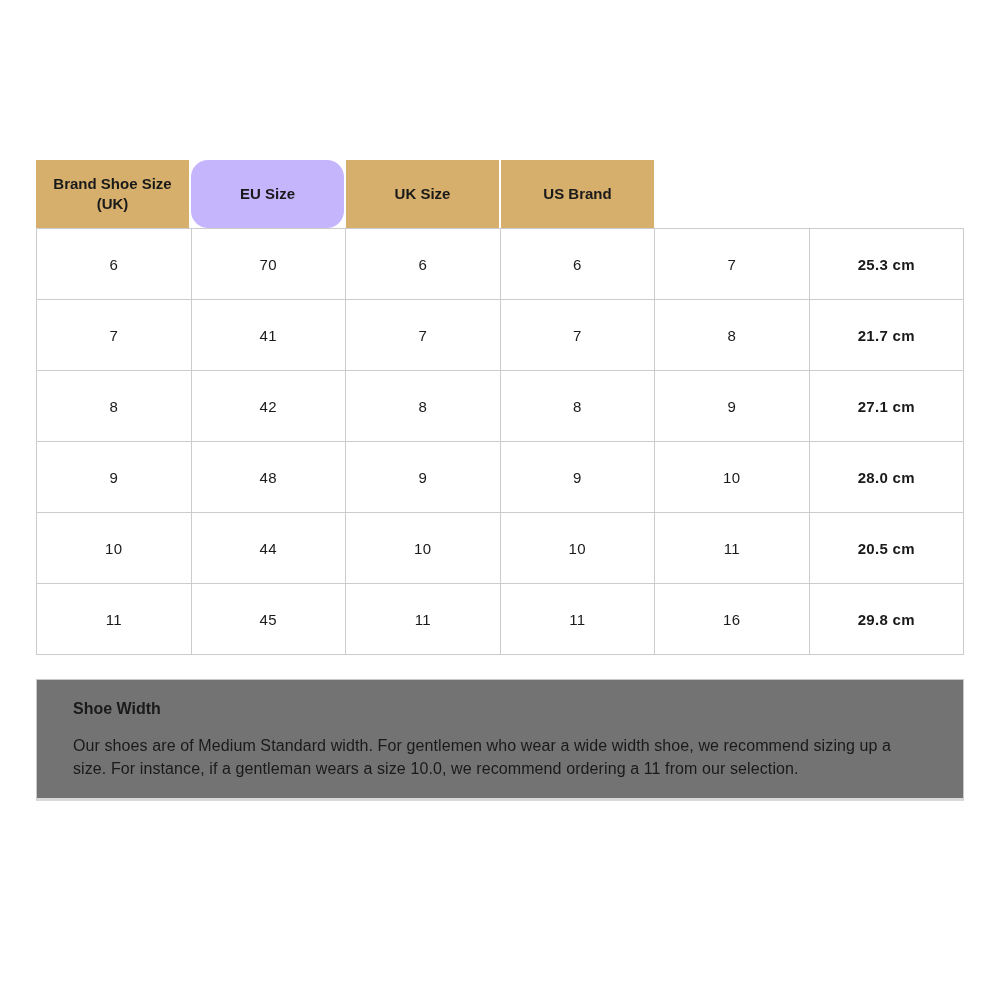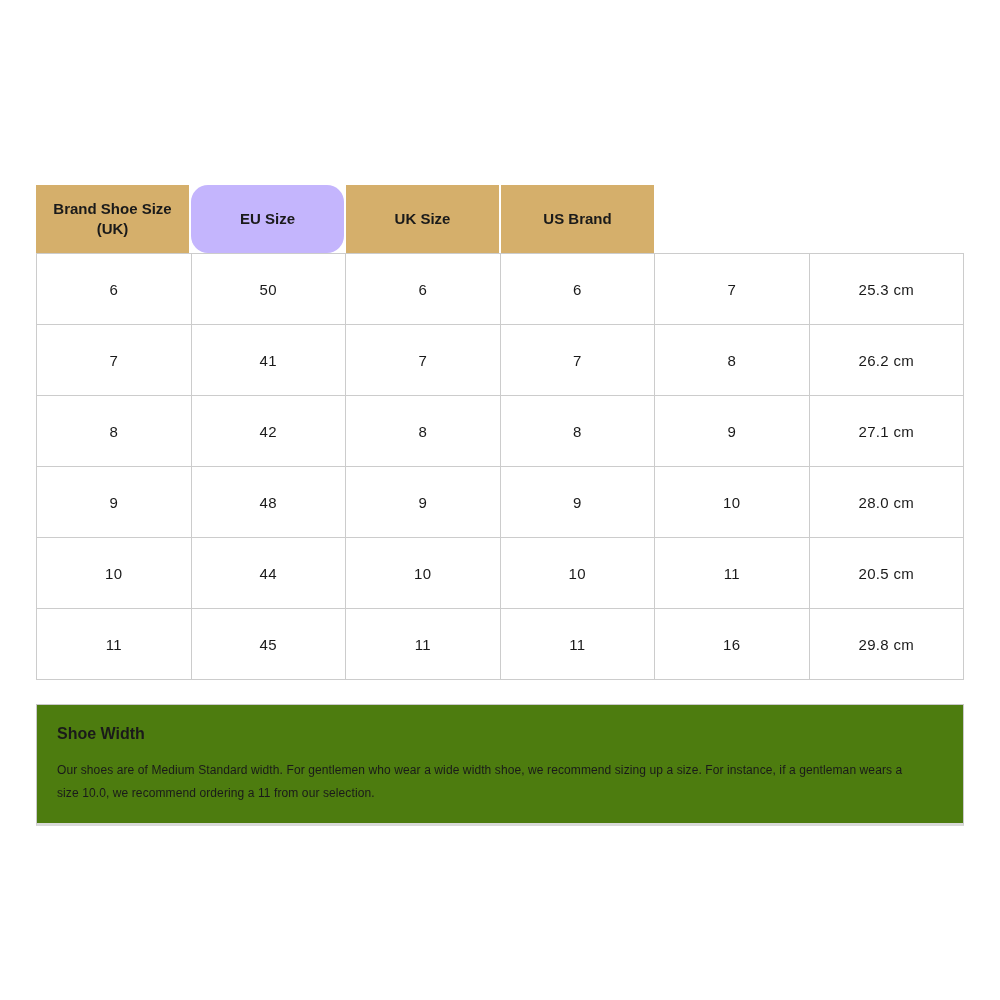--- a/index.html
+++ b/index.html
@@ -12,21 +12,21 @@
   .sheet {
     position: relative;
     width: 1000px;
     height: 1000px;
     background: #ffffff;
     overflow: hidden;
   }
   .content {
     position: absolute;
     left: 36px;
-    top: 185px;
+    top: 160px;
     width: 928px;
   }
   
   .hdr-row {
     display: grid;
     grid-template-columns: repeat(6, 1fr);
     gap: 2px;
     background: #ffffff;
   }
   .hc {
@@ -50,38 +50,38 @@
     table-layout: fixed;
   }
   table.body td {
     border: 1px solid #cccccc;
     height: 68px;
     text-align: center;
     vertical-align: middle;
     font-size: 15px;
     letter-spacing: 0.3px;
   }
-  table.body td.bold { font-weight: normal; border-radius: 17px; }
+  table.body td.bold { font-weight: bold; border-radius: 17px; }
   
   .note {
     margin-top: 24px;
     border: 1px solid #c9c9c9;
     border-bottom: 3px solid #d9d9d9;
     box-sizing: border-box;
-    padding: 20px 34px 18px 20px;
-    background: #4d7c0f;
+    padding: 20px 34px 18px 36px;
+    background: #737373;
   }
   .note-title {
     font-weight: bold;
     font-size: 16px;
     margin-bottom: 16px;
   }
   .note-body {
     margin: 0;
-    font-size: 12px;
+    font-size: 16px;
     line-height: 23px;
     letter-spacing: 0.1px;
     max-width: 866px;
   }
 </style>
 </head>
 <body>
 
 <div class="sheet">
   <div class="content">
@@ -98,33 +98,33 @@
         </div>
       <div class="hc dark">
           <span>US Brand</span>
         </div>
     </div>
 
     <table class="body">
       <tbody>
         <tr>
           <td>6</td>
-          <td>50</td>
+          <td>70</td>
           <td>6</td>
           <td>6</td>
           <td>7</td>
           <td class="bold">25.3 cm</td>
         </tr>
         <tr>
           <td>7</td>
           <td>41</td>
           <td>7</td>
           <td>7</td>
           <td>8</td>
-          <td class="bold">26.2 cm</td>
+          <td class="bold">21.7 cm</td>
         </tr>
         <tr>
           <td>8</td>
           <td>42</td>
           <td>8</td>
           <td>8</td>
           <td>9</td>
           <td class="bold">27.1 cm</td>
         </tr>
         <tr>

